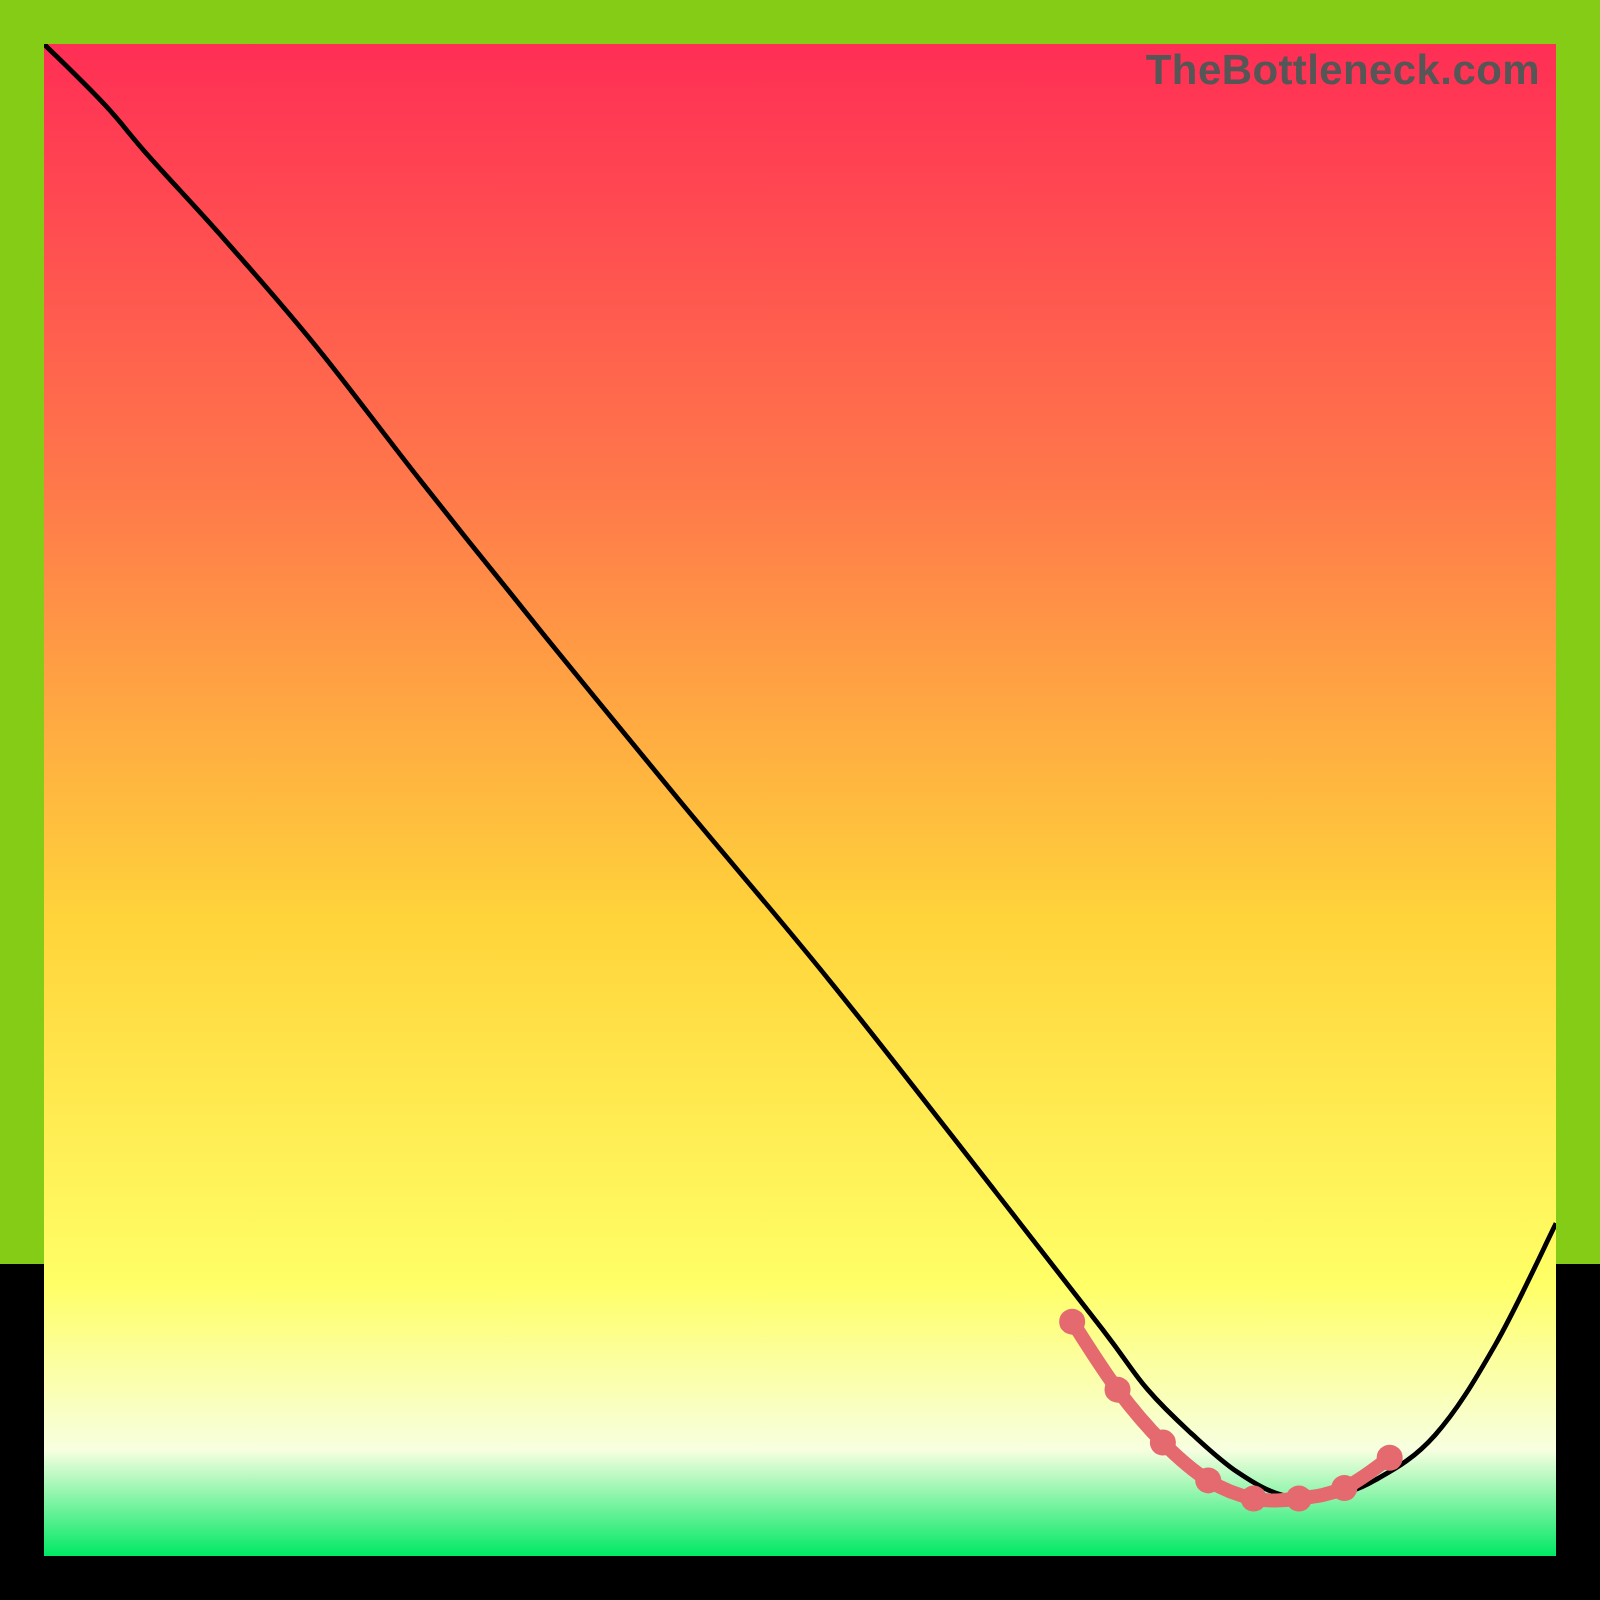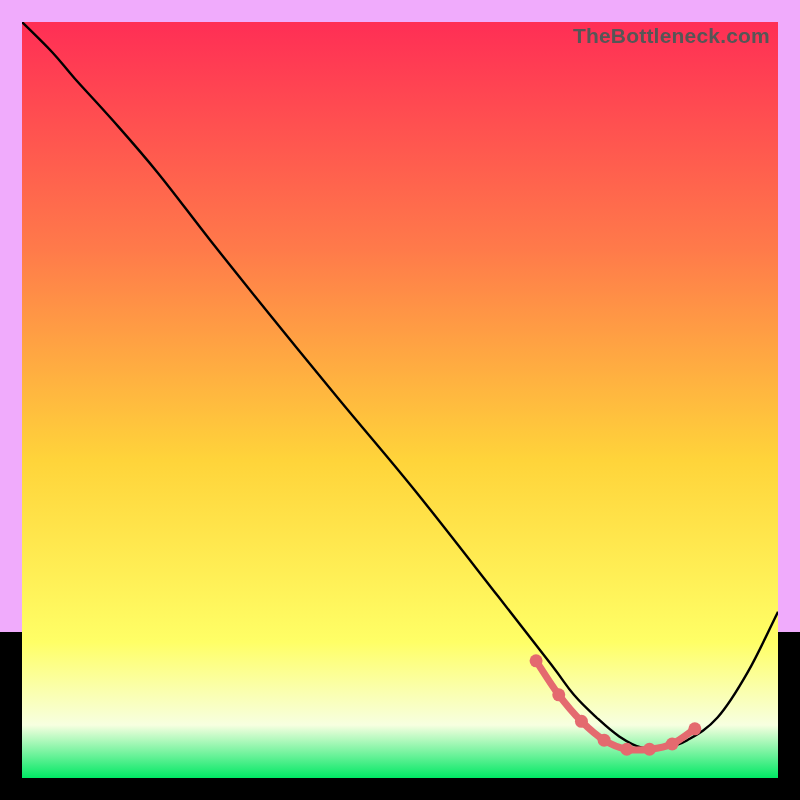--- a/index.html
+++ b/index.html
@@ -9,21 +9,21 @@
     height: 800px;
     background: #000000;
     overflow: hidden;
   }
   .frame {
     position: absolute;
     left: 0;
     top: 0;
     width: 800px;
     height: 632px;
-    background: #f0abfc;
+    background: #84cc16;
   }
   .plot {
     position: absolute;
     left: 22px;
     top: 22px;
     width: 756px;
     height: 756px;
     overflow: hidden;
   }
   .watermark {

